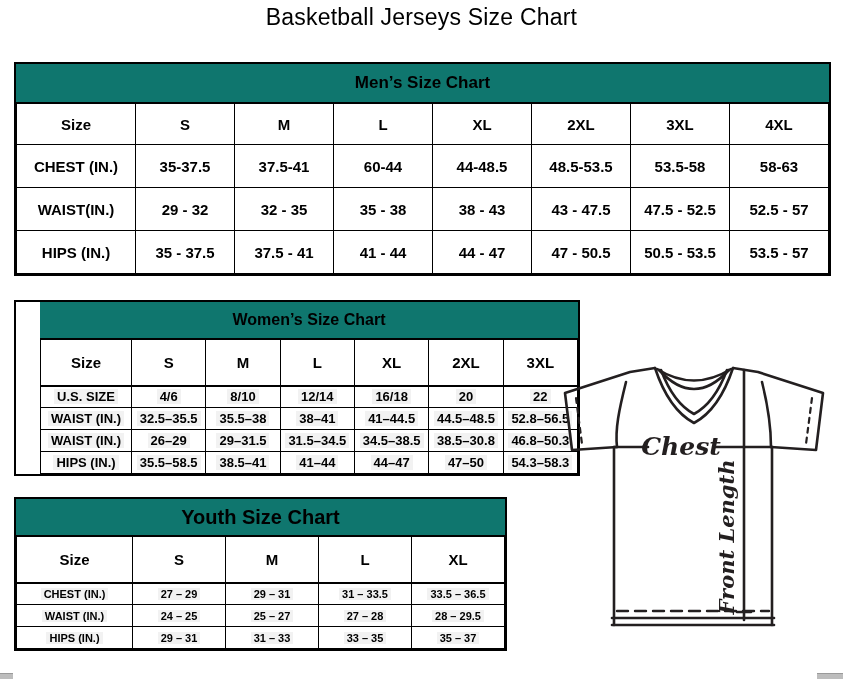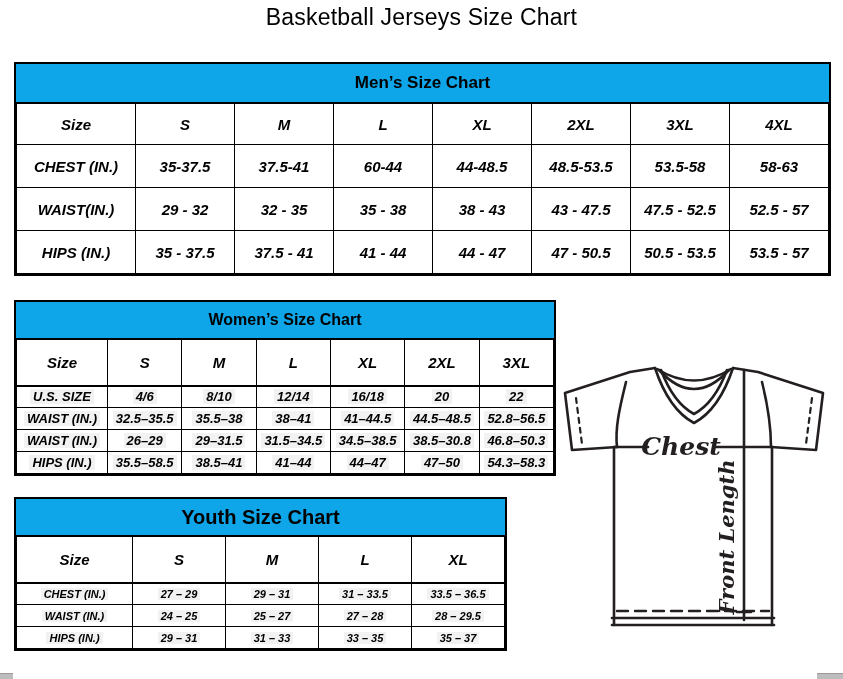--- a/index.html
+++ b/index.html
@@ -6,37 +6,37 @@
   #page {
     position:relative; width:843px; height:679px; background:#ffffff;
     font-family:"Liberation Sans", sans-serif; color:#000; overflow:hidden;
   }
   .page-title {
     position:absolute; top:4px; left:0; width:100%;
     text-align:center; font-size:23px; font-weight:normal; letter-spacing:0.2px;
   }
   .tbl-box { position:absolute; border:2px solid #000; background:#fff; }
   .tbl-title {
-    background:#0ea5e9; border-bottom:1px solid #000;
+    background:#0f766e; border-bottom:1px solid #000;
     display:flex; align-items:center; justify-content:center;
     font-weight:bold;
   }
-  table.size-tbl { border-collapse:collapse; width:100%; table-layout:fixed;font-style:italic; }
+  table.size-tbl { border-collapse:collapse; width:100%; table-layout:fixed; }
   table.size-tbl th, table.size-tbl td {
     border:1px solid #000; text-align:center; vertical-align:middle;
     font-weight:bold; padding:0;
   }
   
   #men-box   { left:14px;  top:62px;  width:813px; }
   #men-box .tbl-title { height:38px; font-size:17px; }
   #men-box thead tr { height:41px; }
   #men-box tbody tr { height:43px; }
   #men-box th, #men-box td { font-size:15px; }
   
-  #women-box { left:14px;  top:300px; width:538px; }
+  #women-box { left:14px;  top:300px; width:538px;padding-left:24px; }
   #women-box .tbl-title { height:36px; font-size:16px; }
   #women-box thead tr { height:46px; }
   #women-box thead th { border-bottom:2px solid #000; font-size:15px; }
   #women-box tbody tr { height:22px; }
   #women-box tbody th, #women-box tbody td { font-size:13px; }
   
   #youth-box { left:14px;  top:497px; width:489px; }
   #youth-box .tbl-title { height:36px; font-size:20px; }
   #youth-box thead tr { height:46px; }
   #youth-box thead th { border-bottom:2px solid #000; font-size:15px; }

